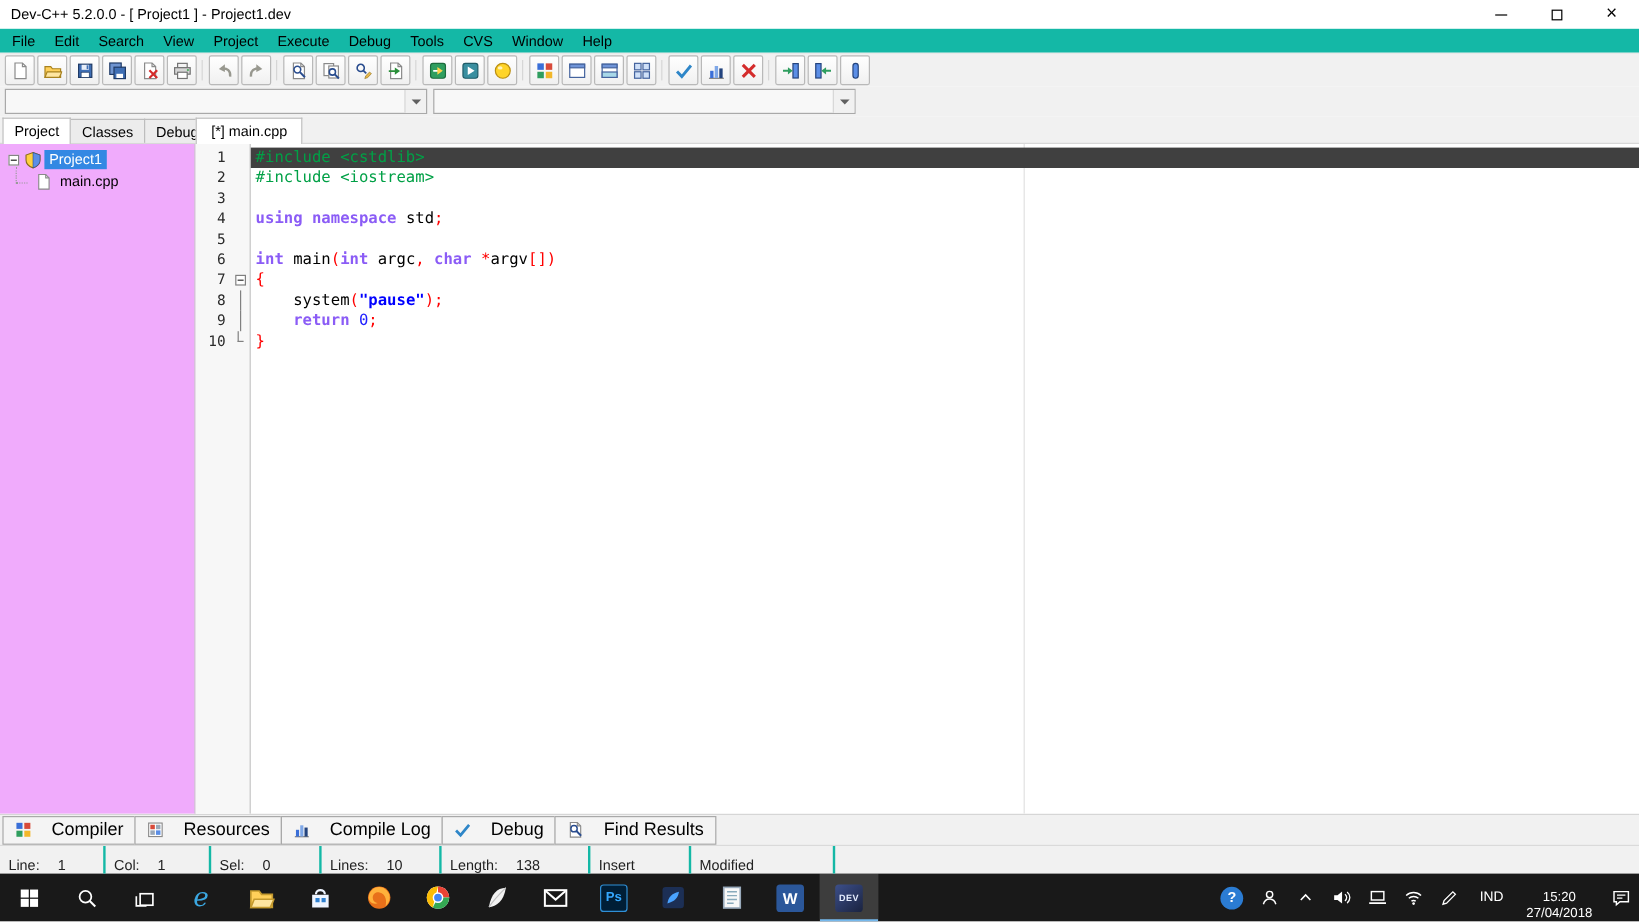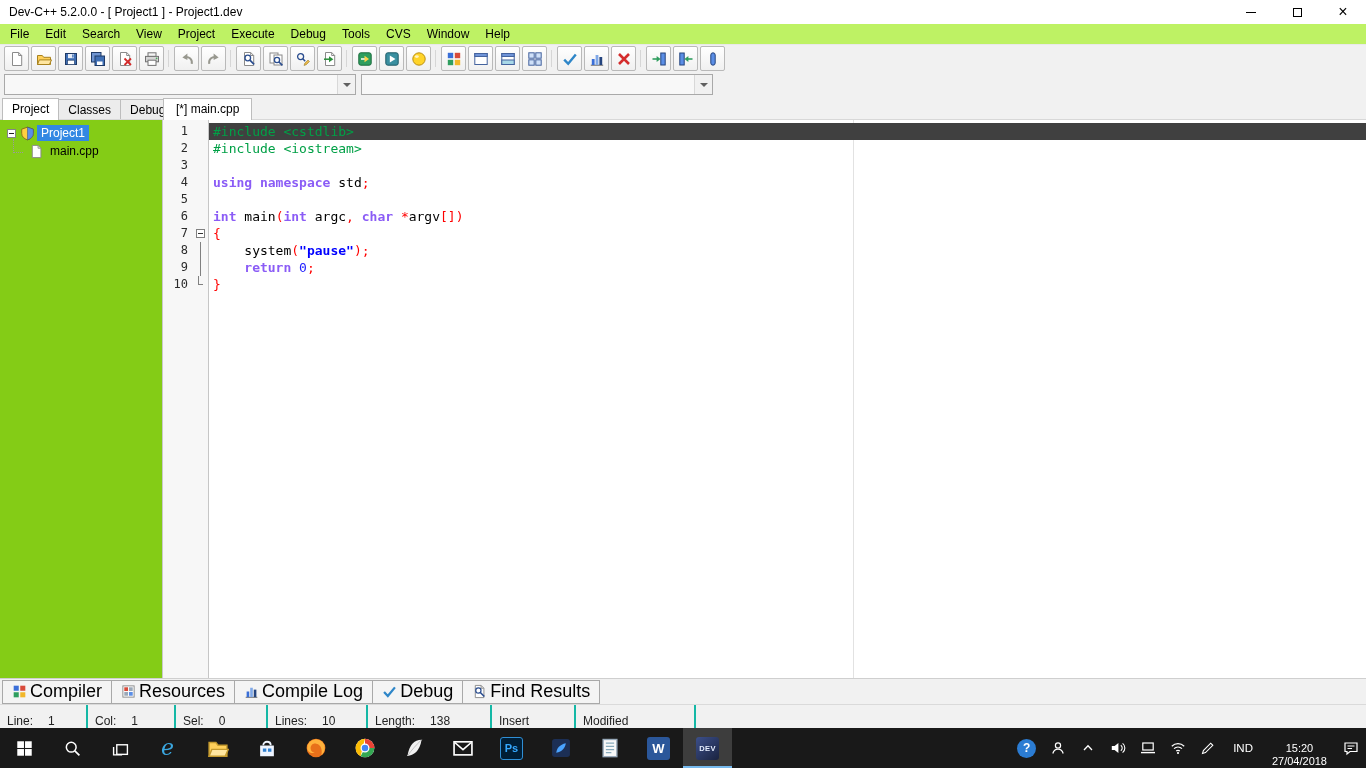--- a/index.html
+++ b/index.html
@@ -10,21 +10,21 @@
   .titlebar{height:24px;display:flex;align-items:center;background:#fff}
   .title-text{padding-left:9px;font-size:12px}
   .win-controls{margin-left:auto;display:flex;height:100%}
   .wc{width:46px;display:flex;align-items:center;justify-content:center}
   .g-min{width:10px;height:1px;background:#000;display:block}
   .g-max{width:9px;height:9px;border:1px solid #000;display:block}
   .g-close{font-size:16px;line-height:1}
   .g-close::before{content:"×"}
 
   
-  .menubar{height:20px;display:flex;align-items:center;background:#bef264;padding-left:2px}
+  .menubar{height:20px;display:flex;align-items:center;background:#14b8a6;padding-left:2px}
   .menu-item{padding:2px 8px;font-size:12px;cursor:default}
 
   
   .toolbar{height:28px;background:#f1f1f1;display:flex;align-items:center;padding:0 3px;border-top:1px solid #e9e9e9}
   .tb-btn{width:25px;height:25px;margin:0 1px;display:flex;align-items:center;justify-content:center;
           background:linear-gradient(#ffffff,#f0f0f0);border:1px solid #b9b9b9;border-radius:2px}
   .icon{display:flex;align-items:center;justify-content:center}
   .tb-btn .icon svg{width:16px;height:16px;display:block}
   .tb-sep{width:8px;align-self:stretch;position:relative}
   .tb-sep::after{content:"";position:absolute;left:3px;top:5px;bottom:5px;width:1px;background:#d6d6d6}
@@ -39,21 +39,21 @@
   .tabband{height:23px;background:#f1f1f1;display:flex;align-items:flex-end;border-bottom:1px solid #d8d8d8}
   .left-tabs{width:163px;display:flex;align-items:flex-end;padding-left:2px;flex:none}
   .editor-tabs{display:flex;align-items:center}
   .ptab,.etab{font-size:12px;padding:0 9px;height:20px;display:flex;align-items:center;
               border:1px solid #bdbdbd;border-bottom:none;background:#ececec;margin-right:-1px}
   .ptab.active,.etab.active{background:#fff;height:22px;margin-bottom:-1px;position:relative;z-index:2;padding-bottom:1px}
   .etab{padding:0 12px}
 
   
   .main{height:558px;display:flex;background:#fff;position:relative}
-  .sidebar{width:163px;flex:none;border-right:1px solid #c9c9c9;background:#84cc16;padding-top:4px}
+  .sidebar{width:163px;flex:none;border-right:1px solid #c9c9c9;background:#f0abfc;padding-top:4px}
   .tree-row{height:18px;display:flex;align-items:center;font-size:12px}
   .expander{width:9px;height:9px;border:1px solid #848484;background:#fff;margin-left:7px;position:relative;flex:none}
   .expander::after{content:"";position:absolute;left:1px;right:1px;top:3px;height:1px;background:#222}
   .tree-icon{margin-left:4px;flex:none}
   .tree-icon svg{width:15px;height:15px;display:block}
   .tree-label{padding:1px 4px;margin-left:2px;white-space:nowrap}
   .tree-label.selected{background:#3388e3;color:#fff}
   .connector{width:10px;height:14px;border-left:1px dotted #9a9a9a;border-bottom:1px dotted #9a9a9a;margin:-10px 2px 0 13px;flex:none}
 
   .editor{flex:1;position:relative;font-family:"DejaVu Sans Mono",monospace;font-size:13px}
@@ -71,21 +71,21 @@
   .code.hl{background:#404040}
   .tk-kw{font-weight:bold;color:#8b5cf6}
   .tk-pre{color:#00a046}
   .tk-pun{color:#ff0000}
   .tk-str{color:#0000ff;font-weight:bold}
   .tk-num{color:#2020ff}
   .tk-pln{color:#000}
 
   
   .bottom-tabs{height:26px;background:#f1f1f1;display:flex;align-items:center;padding-left:2px;border-top:1px solid #cfcfcf}
-  .btab{height:24px;display:flex;align-items:center;gap:3px;padding:0 9px;border:1px solid #a9a9a9;background:#f4f4f4;margin-left:-1px;font-size:18px;white-space:nowrap}
+  .btab{height:24px;display:flex;align-items:center;gap:16px;padding:0 9px;border:1px solid #a9a9a9;background:#f4f4f4;margin-left:-1px;font-size:15px;white-space:nowrap}
   .btab:first-child{margin-left:0}
   .btab .icon svg{width:15px;height:15px;display:block}
 
   
   .statusbar{height:24px;background:#f1f1f1;border-top:1px solid #dadada;display:flex;align-items:stretch;font-size:12px;color:#222}
   .sb-seg{display:flex;align-items:flex-end;border-right:2px solid #14b8a6;padding-left:7px;flex:none}
   .sb-seg:nth-child(1){width:88px}
   .sb-seg:nth-child(2){width:88px}
   .sb-seg:nth-child(3){width:92px}
   .sb-seg:nth-child(4){width:100px}

